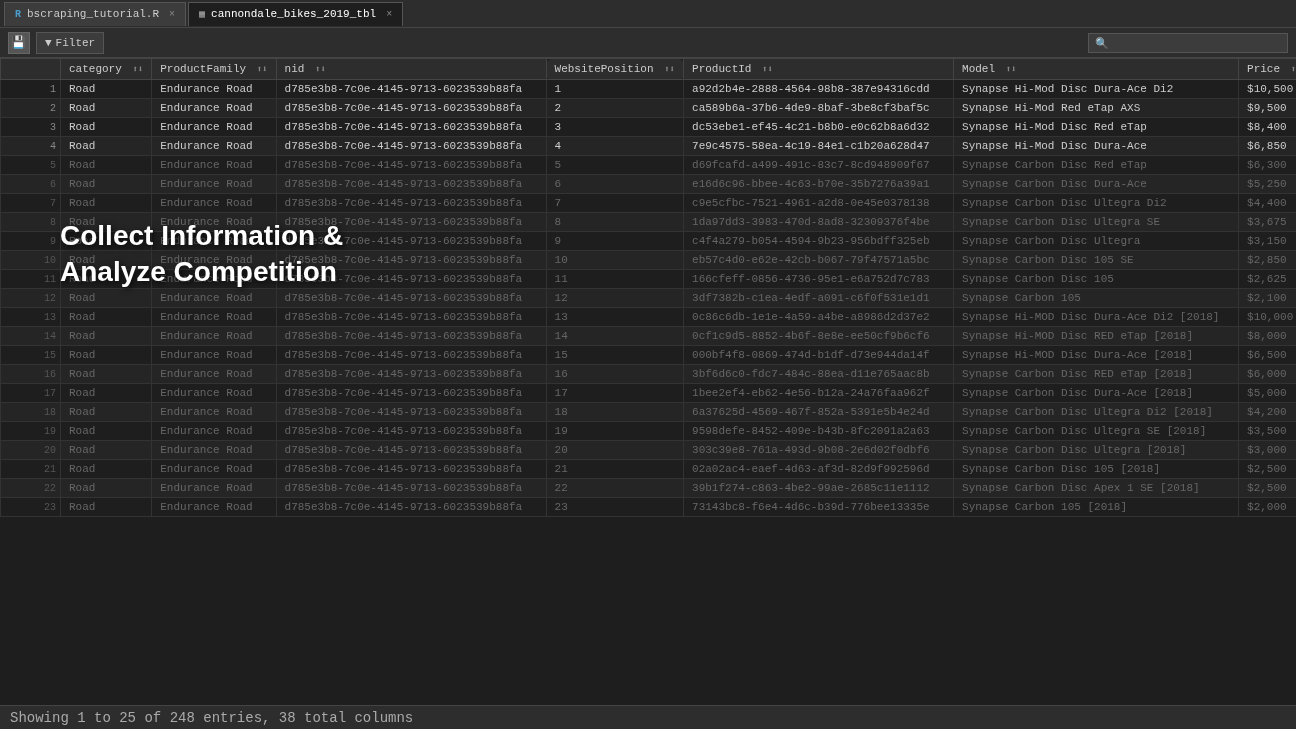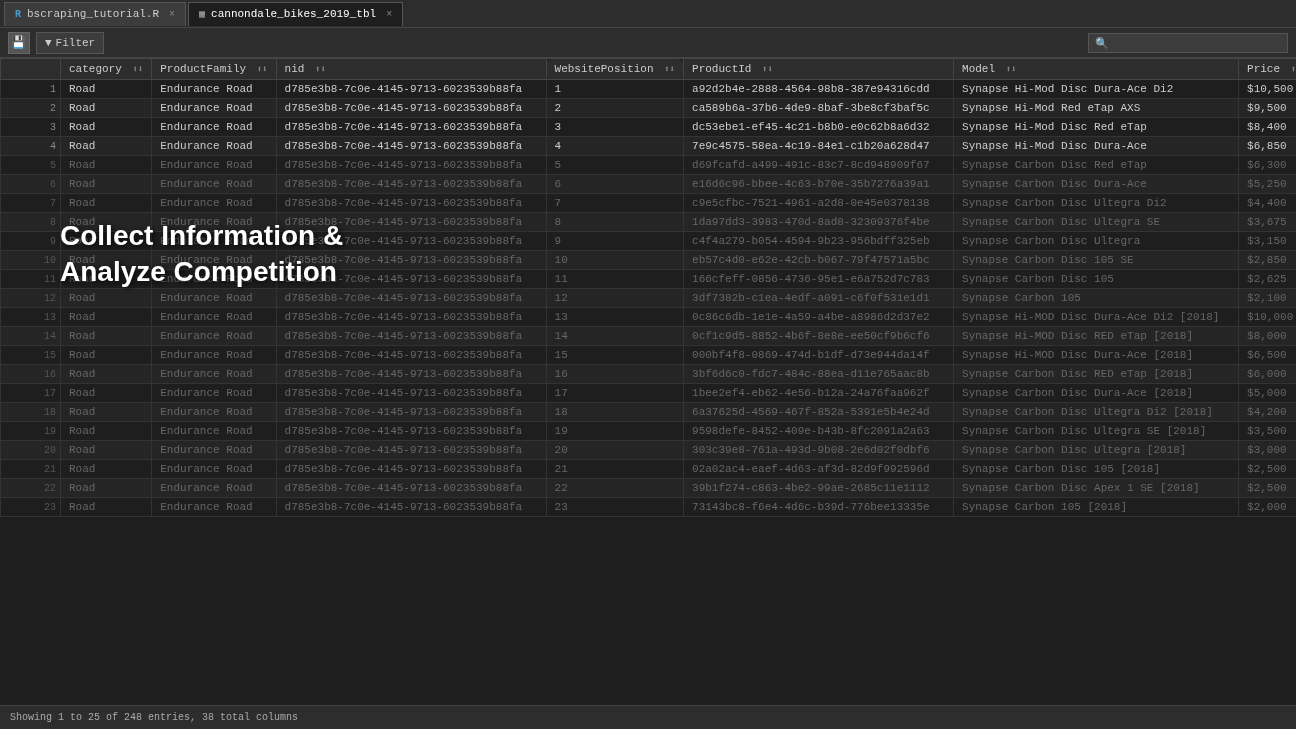--- a/index.html
+++ b/index.html
@@ -159,21 +159,21 @@
       position: fixed;
       bottom: 0;
       left: 0;
       width: 100%;
       height: 24px;
       background: #2d2d2d;
       border-top: 1px solid #444;
       display: flex;
       align-items: center;
       padding: 0 10px;
-      font-size: 10px;
+      font-size: 14px;
       color: #aaa;
       margin-top: 48px;
     }
 
     
     .overlay {
       position: absolute;
       top: 210px;
       left: 60px;
       z-index: 100;

